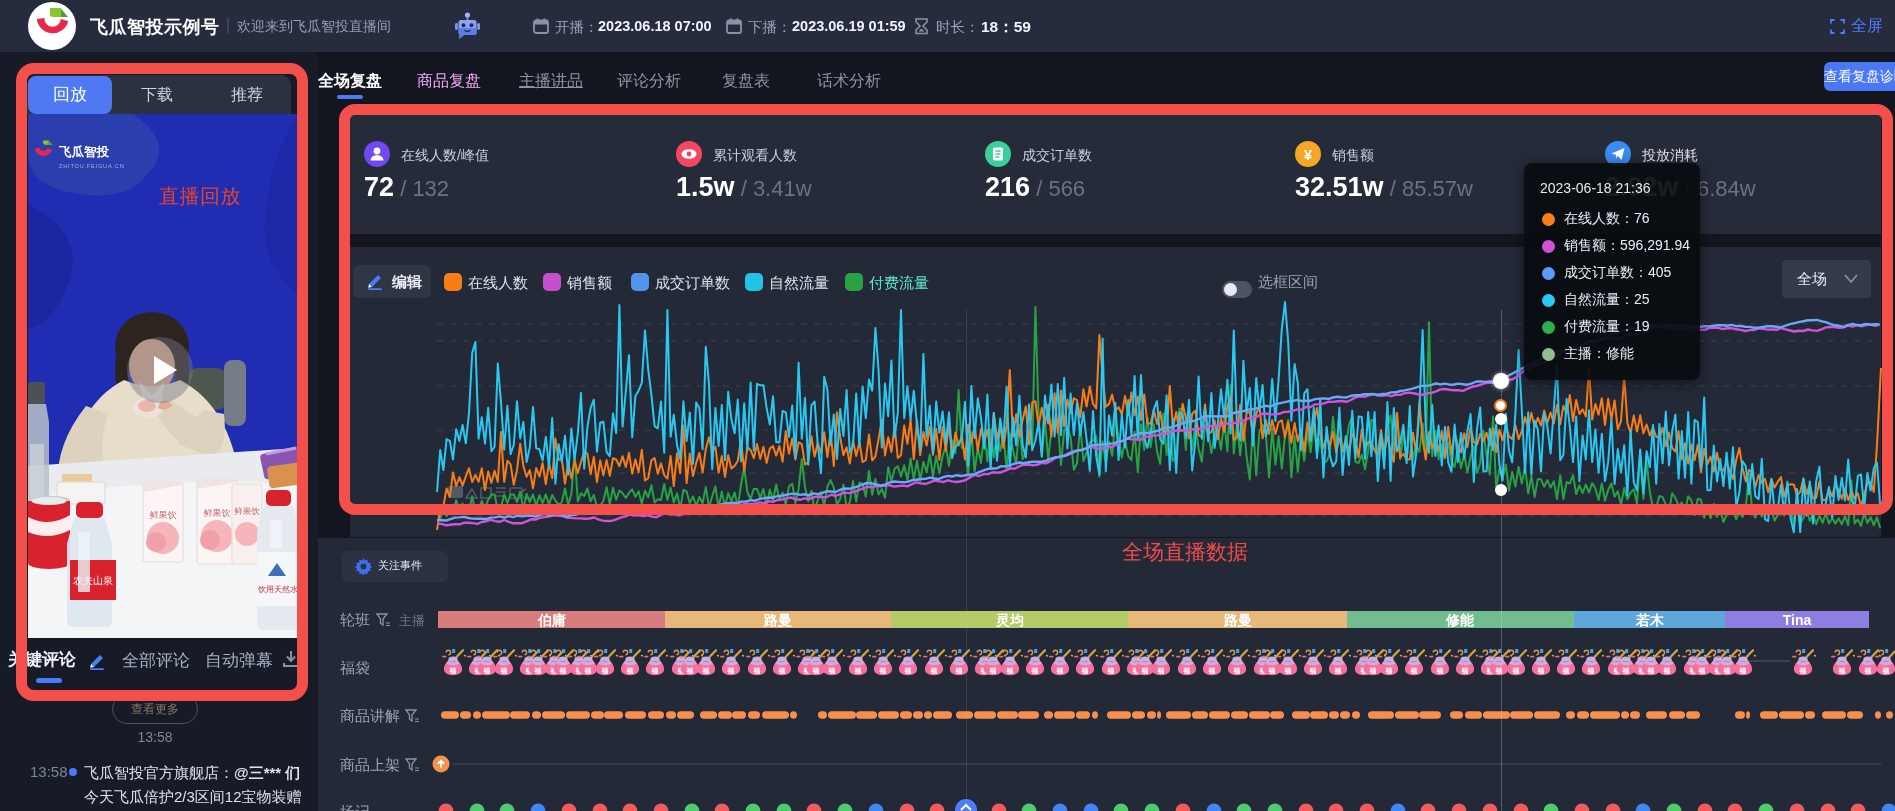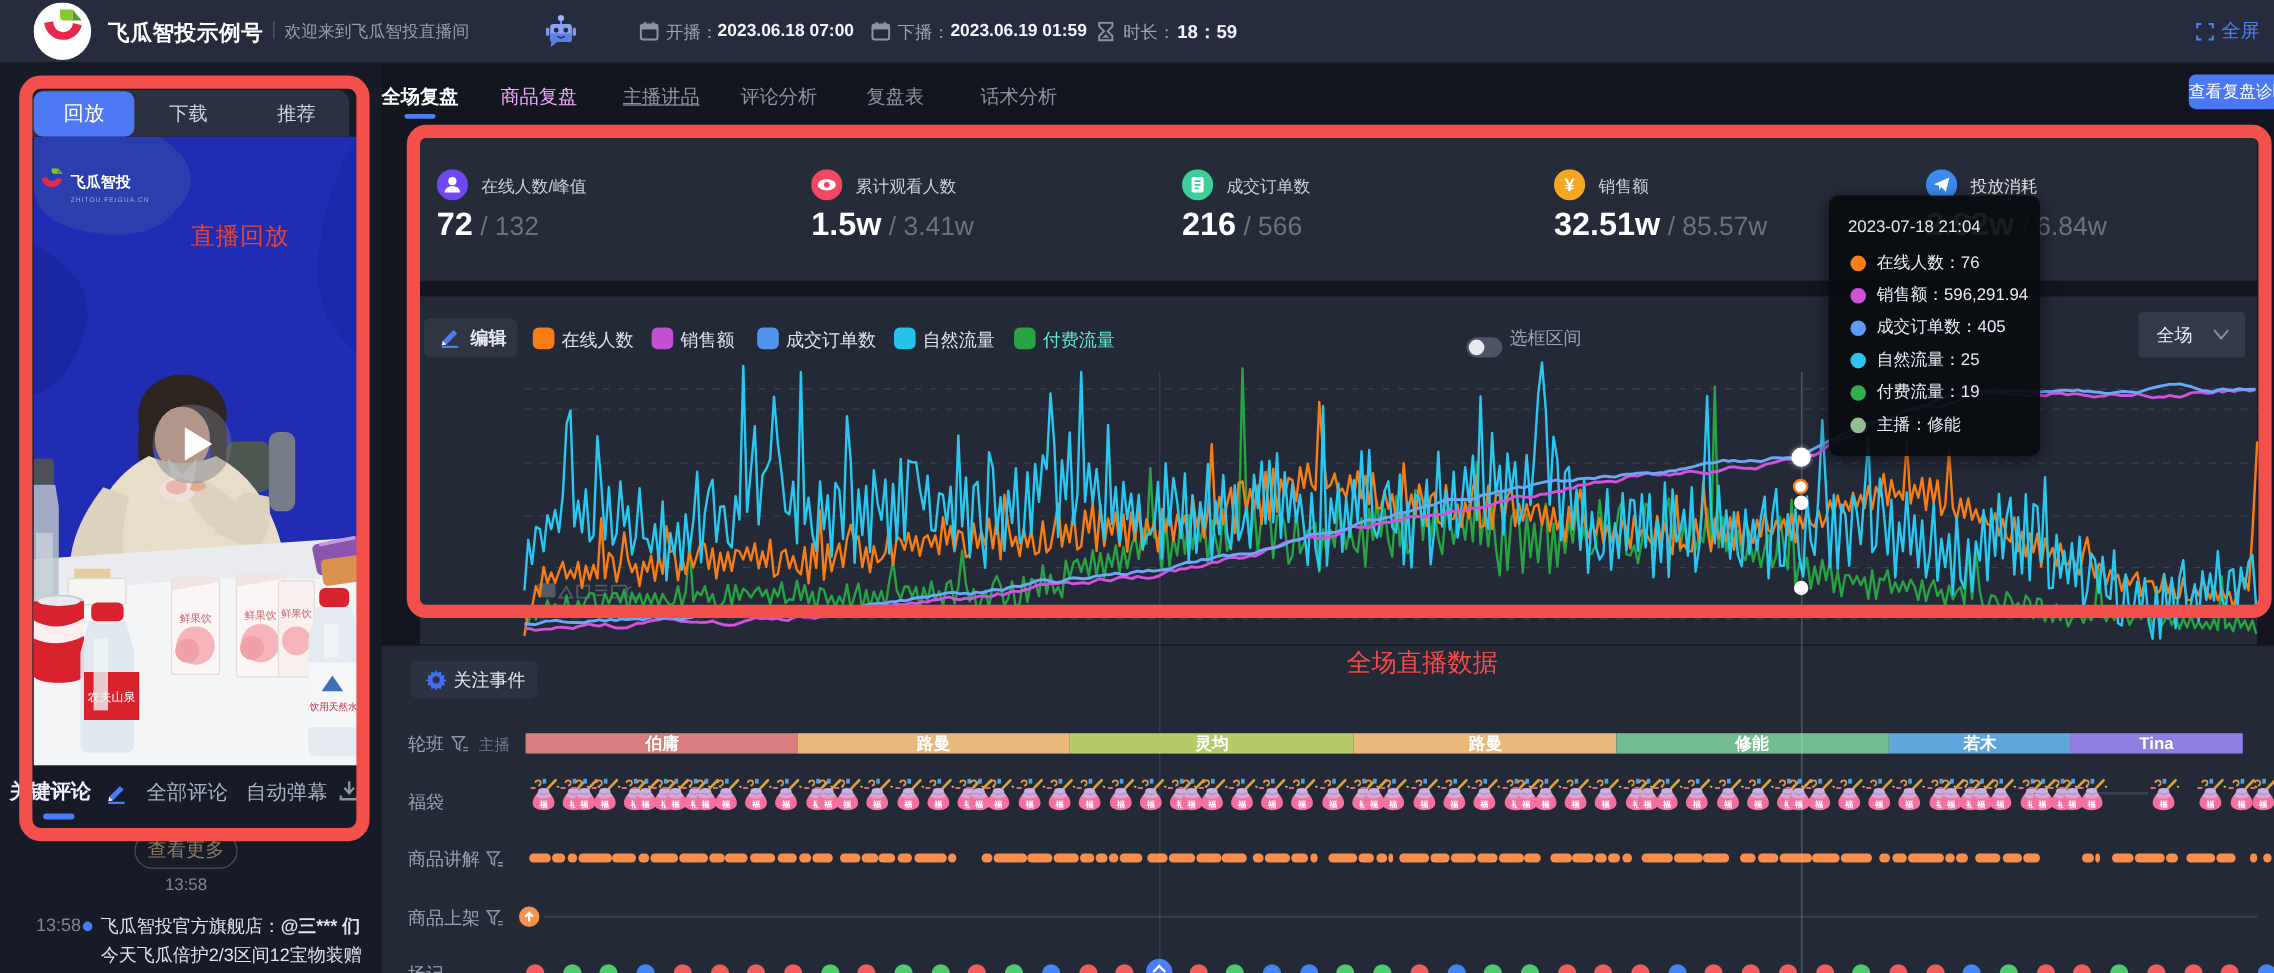--- a/index.html
+++ b/index.html
@@ -172,21 +172,21 @@
     <rect x="2" y="16.2" width="14" height="1.8" rx="0.9" fill="#4a7df5"></rect>
   </svg>
 <div class="abs" style="left:122px;top:649px;font-size:17px;color:#a8b0c2;">全部评论</div>
 <div class="abs" style="left:205px;top:649px;font-size:17px;color:#a8b0c2;">自动弹幕</div>
 <svg class="abs" style="left:282px;top:650px" width="18" height="18" viewBox="0 0 18 18">
     <path d="M9 1 v9 M5 6.5 l4 4.5 l4 -4.5" stroke="#8a93a6" stroke-width="2" fill="none"></path>
     <path d="M2 13 v3 h14 v-3" stroke="#8a93a6" stroke-width="2" fill="none"></path>
   </svg>
 <div class="abs" style="left:36px;top:678px;width:26px;height:5px;border-radius:2.5px;background:#4a7df5;"></div>
 
-<div class="abs" style="left:112px;top:694px;width:86px;height:30px;border:1px solid #4a505f;border-radius:16px;color:#8a7a64;font-size:16px;text-align:center;line-height:28px;">查看更多</div>
+<div class="abs" style="left:112px;top:694px;width:86px;height:30px;border:1px solid #4a505f;border-radius:16px;color:#8a7a64;font-size:12px;text-align:center;line-height:28px;">查看更多</div>
 <div class="abs" style="left:0px;top:729px;width:310px;text-align:center;font-size:14px;color:#7d8596;">13:58</div>
 <div class="abs" style="left:30px;top:763px;font-size:15px;color:#7d8596;">13:58</div>
 <div class="abs" style="left:69px;top:768px;width:8px;height:8px;border-radius:50%;background:#4a7df5;"></div>
 <div class="abs" style="left:84px;top:761px;width:222px;font-size:15px;color:#dde2ee;line-height:24px;">飞瓜智投官方旗舰店：<b>@三*** 们</b> 今天飞瓜倍护2/3区间12宝物装赠 品搭星... 具体...</div>
 
 <div class="abs" style="left:350px;top:115px;width:1531px;height:119px;background:#262b3a;"></div>
 <svg class="abs" style="left:364px;top:141px" width="26" height="26" viewBox="0 0 26 26">
     <circle cx="13" cy="13" r="13" fill="#6f48f2"></circle>
     <circle cx="13" cy="10" r="3.4" fill="#fff"></circle>
     <path d="M6.5 19.5 a6.5 5.6 0 0 1 13 0 Z" fill="#fff"></path>
@@ -270,21 +270,21 @@
     <polyline points="437.0,519.9 441.5,520.2 446.0,520.5 450.4,519.1 454.9,517.6 459.4,517.4 463.9,516.9 468.4,518.0 472.8,518.6 477.3,518.7 481.8,518.7 486.3,519.0 490.8,517.6 495.2,517.4 499.7,516.3 504.2,517.6 508.7,516.1 513.2,517.1 517.6,515.7 522.1,516.4 526.6,515.8 531.1,515.5 535.6,516.6 540.0,515.0 544.5,513.7 549.0,515.2 553.5,515.2 558.0,513.9 562.4,515.5 566.9,516.6 571.4,515.1 575.9,514.7 580.4,513.5 584.8,513.0 589.3,513.5 593.8,512.5 598.3,513.2 602.8,511.8 607.2,510.9 611.7,512.0 616.2,511.7 620.7,511.4 625.2,511.6 629.6,511.4 634.1,510.9 638.6,509.4 643.1,510.2 647.6,511.5 652.0,512.5 656.5,512.4 661.0,511.4 665.5,510.5 670.0,510.7 674.4,510.7 678.9,509.0 683.4,507.9 687.9,507.1 692.4,506.9 696.8,507.5 701.3,507.1 705.8,505.2 710.3,505.9 714.8,505.3 719.2,504.9 723.7,503.7 728.2,503.2 732.7,502.6 737.2,503.1 741.6,501.6 746.1,501.5 750.6,500.2 755.1,500.7 759.6,499.0 764.0,498.1 768.5,497.5 773.0,497.7 777.5,496.0 782.0,495.7 786.4,494.7 790.9,493.9 795.4,493.7 799.9,494.9 804.4,494.3 808.8,495.2 813.3,493.4 817.8,494.1 822.3,492.9 826.8,491.3 831.2,491.5 835.7,492.0 840.2,489.7 844.7,488.5 849.2,488.8 853.6,487.7 858.1,486.4 862.6,484.5 867.1,483.0 871.6,483.3 876.0,484.5 880.5,485.5 885.0,484.7 889.5,482.5 894.0,481.5 898.4,481.9 902.9,482.3 907.4,481.9 911.9,480.3 916.4,479.7 920.8,479.0 925.3,478.9 929.8,477.6 934.3,478.5 938.8,479.0 943.2,477.1 947.7,475.9 952.2,476.5 956.7,475.2 961.2,476.0 965.6,475.3 970.1,474.8 974.6,474.2 979.1,472.1 983.6,470.4 988.0,468.8 992.5,468.5 997.0,468.2 1001.5,466.1 1006.0,466.5 1010.4,465.2 1014.9,463.5 1019.4,462.5 1023.9,463.2 1028.4,462.3 1032.8,461.6 1037.3,461.7 1041.8,461.7 1046.3,460.7 1050.8,458.7 1055.2,457.3 1059.7,456.9 1064.2,456.0 1068.7,454.5 1073.2,452.3 1077.6,450.4 1082.1,449.7 1086.6,448.4 1091.1,445.5 1095.6,444.9 1100.0,444.9 1104.5,444.3 1109.0,443.9 1113.5,443.4 1118.0,441.6 1122.4,440.9 1126.9,438.9 1131.4,436.2 1135.9,434.7 1140.4,433.1 1144.8,433.4 1149.3,432.8 1153.8,431.6 1158.3,430.8 1162.8,428.4 1167.2,427.5 1171.7,427.1 1176.2,425.6 1180.7,423.8 1185.2,422.6 1189.6,421.2 1194.1,421.0 1198.6,419.0 1203.1,417.1 1207.6,416.1 1212.0,416.3 1216.5,416.5 1221.0,416.2 1225.5,416.6 1230.0,415.1 1234.4,412.8 1238.9,412.0 1243.4,411.1 1247.9,409.5 1252.4,409.4 1256.8,408.2 1261.3,406.8 1265.8,405.8 1270.3,406.6 1274.8,404.3 1279.2,403.4 1283.7,402.4 1288.2,401.3 1292.7,400.9 1297.2,399.9 1301.6,401.0 1306.1,400.6 1310.6,400.7 1315.1,399.1 1319.6,398.6 1324.0,398.5 1328.5,398.9 1333.0,397.5 1337.5,396.8 1342.0,397.3 1346.4,397.5 1350.9,395.8 1355.4,395.2 1359.9,395.2 1364.4,394.3 1368.8,394.2 1373.3,394.0 1377.8,394.7 1382.3,394.0 1386.8,393.7 1391.2,392.4 1395.7,392.3 1400.2,391.0 1404.7,390.4 1409.2,389.4 1413.6,388.3 1418.1,386.8 1422.6,385.8 1427.1,385.9 1431.6,384.9 1436.0,383.5 1440.5,384.4 1445.0,383.6 1449.5,384.7 1454.0,384.5 1458.4,383.6 1462.9,384.2 1467.4,384.7 1471.9,383.3 1476.4,381.5 1480.8,381.4 1485.3,381.9 1489.8,381.5 1494.3,381.6 1498.8,380.4 1503.2,379.0 1507.7,376.0 1512.2,373.6 1516.7,371.2 1521.2,368.9 1525.6,366.7 1530.1,365.7 1534.6,362.7 1539.1,359.9 1543.6,357.5 1548.0,357.2 1552.5,355.3 1557.0,352.0 1561.5,351.3 1566.0,350.9 1570.4,350.2 1574.9,347.9 1579.4,346.9 1583.9,344.6 1588.4,341.8 1592.8,341.5 1597.3,340.8 1601.8,338.2 1606.3,337.7 1610.8,334.7 1615.2,333.4 1619.7,331.4 1624.2,330.1 1628.7,328.8 1633.2,329.3 1637.6,328.4 1642.1,327.1 1646.6,326.0 1651.1,325.3 1655.6,326.2 1660.0,326.1 1664.5,324.9 1669.0,325.7 1673.5,325.8 1678.0,325.6 1682.4,325.7 1686.9,326.1 1691.4,326.8 1695.9,326.5 1700.4,326.7 1704.8,326.2 1709.3,326.4 1713.8,325.7 1718.3,325.2 1722.8,325.2 1727.2,325.7 1731.7,324.9 1736.2,326.1 1740.7,325.9 1745.2,326.7 1749.6,326.9 1754.1,327.8 1758.6,327.8 1763.1,327.0 1767.6,326.3 1772.0,326.3 1776.5,326.7 1781.0,327.3 1785.5,325.7 1790.0,324.2 1794.4,323.1 1798.9,322.1 1803.4,321.2 1807.9,320.3 1812.4,320.3 1816.8,319.9 1821.3,321.2 1825.8,322.1 1830.3,323.8 1834.8,325.3 1839.2,325.8 1843.7,326.8 1848.2,324.9 1852.7,324.0 1857.2,325.2 1861.6,324.9 1866.1,323.9 1870.6,324.7 1875.1,324.3 1879.6,324.4" fill="none" stroke="#6aa8f8" stroke-width="2.4" stroke-opacity="1.0" stroke-linejoin="round"></polyline>
 </svg>
 
 <div class="abs" style="left:318px;top:538px;width:1577px;height:273px;background:#242938;"></div>
 <div class="abs" style="left:1065px;top:538px;width:240px;text-align:center;font-size:21px;color:#f34b4b;">全场直播数据</div>
 <div class="abs" style="left:342px;top:551px;width:106px;height:31px;background:#2d3242;border-radius:6px;"></div>
 <svg class="abs" style="left:355px;top:558px" width="17" height="17" viewBox="0 0 17 17">
     <path d="M8.5 0 l1.2 2.6 2.8 -0.8 0.3 2.9 2.9 0.3 -0.8 2.8 2.6 1.2 -2.6 1.2 0.8 2.8 -2.9 0.3 -0.3 2.9 -2.8 -0.8 -1.2 2.6 -1.2 -2.6 -2.8 0.8 -0.3 -2.9 -2.9 -0.3 0.8 -2.8 -2.6 -1.2 2.6 -1.2 -0.8 -2.8 2.9 -0.3 0.3 -2.9 2.8 0.8 Z" fill="#3f6ef5"></path>
     <circle cx="8.5" cy="8.5" r="3" fill="#2d3242"></circle>
   </svg>
-<div class="abs" style="left:378px;top:558px;font-size:15px;color:#e6eaf2;">关注事件</div>
+<div class="abs" style="left:378px;top:558px;font-size:11px;color:#e6eaf2;">关注事件</div>
 
 <div class="abs" style="left:340px;top:611px;font-size:15px;color:#9aa3b5;">轮班</div>
 <svg class="abs" style="left:376px;top:613px" width="15" height="15" viewBox="0 0 15 15">
     <path d="M1 1 h10 l-4 5 v6 l-2.5 -1.8 v-4.2 Z" fill="none" stroke="#8a93a6" stroke-width="1.3"></path>
     <path d="M10 10 h4 M10 12.5 h4" stroke="#8a93a6" stroke-width="1.2"></path>
   </svg>
 <div class="abs" style="left:399px;top:612px;font-size:13px;color:#707889;">主播</div>
 <div class="abs" style="left:340px;top:659px;font-size:15px;color:#9aa3b5;">福袋</div>
 <div class="abs" style="left:340px;top:707px;font-size:15px;color:#9aa3b5;">商品讲解</div>
 <svg class="abs" style="left:405px;top:709px" width="15" height="15" viewBox="0 0 15 15">
@@ -532,21 +532,21 @@
 
 <div class="abs" style="left:16px;top:63px;width:292px;height:638px;border:11px solid #f4504b;border-radius:18px;"></div>
 <div class="abs" style="left:339px;top:104px;width:1554px;height:411px;border:11px solid #f4504b;border-radius:16px;"></div>
 
 <div class="abs" style="left:1493px;top:373px;width:16px;height:16px;border-radius:50%;background:#fff;box-shadow:0 0 4px rgba(255,255,255,0.6);"></div>
 <div class="abs" style="left:1494px;top:399px;width:13px;height:13px;border-radius:50%;background:#fff;border:2.5px solid #f97d16;"></div>
 <div class="abs" style="left:1495px;top:413px;width:12px;height:12px;border-radius:50%;background:#fff;"></div>
 <div class="abs" style="left:1495px;top:484px;width:12px;height:12px;border-radius:50%;background:#fff;"></div>
 
 <div class="abs" style="left:1524px;top:163px;width:176px;height:217px;background:rgba(9,11,15,0.93);border-radius:8px;box-shadow:0 3px 14px rgba(0,0,0,0.5);"></div>
-<div class="abs" style="left:1540px;top:180px;font-size:14px;color:#e8e8ea;">2023-07-18 21:04</div>
+<div class="abs" style="left:1540px;top:180px;font-size:14px;color:#e8e8ea;">2023-06-18 21:36</div>
 <div class="abs" style="left:1542px;top:213px;width:13px;height:13px;border-radius:50%;background:#fa7d19;"></div>
 <div class="abs" style="left:1564px;top:210px;font-size:14px;color:#e9edf5;white-space:nowrap;">在线人数：76</div>
 <div class="abs" style="left:1542px;top:240px;width:13px;height:13px;border-radius:50%;background:#cf52d6;"></div>
 <div class="abs" style="left:1564px;top:237px;font-size:14px;color:#e9edf5;white-space:nowrap;">销售额：596,291.94</div>
 <div class="abs" style="left:1542px;top:267px;width:13px;height:13px;border-radius:50%;background:#5b9cf8;"></div>
 <div class="abs" style="left:1564px;top:264px;font-size:14px;color:#e9edf5;white-space:nowrap;">成交订单数：405</div>
 <div class="abs" style="left:1542px;top:294px;width:13px;height:13px;border-radius:50%;background:#29c8f0;"></div>
 <div class="abs" style="left:1564px;top:291px;font-size:14px;color:#e9edf5;white-space:nowrap;">自然流量：25</div>
 <div class="abs" style="left:1542px;top:321px;width:13px;height:13px;border-radius:50%;background:#2fae4e;"></div>
 <div class="abs" style="left:1564px;top:318px;font-size:14px;color:#e9edf5;white-space:nowrap;">付费流量：19</div>

